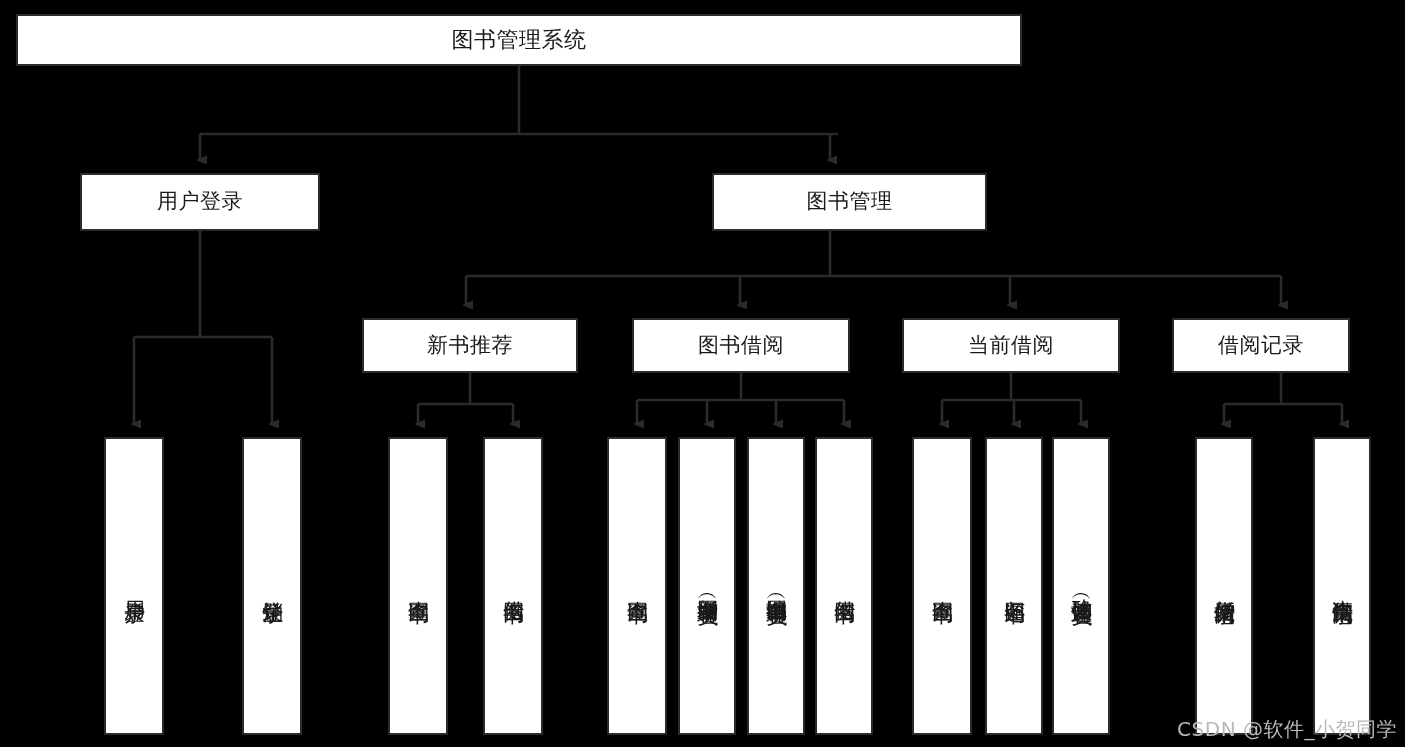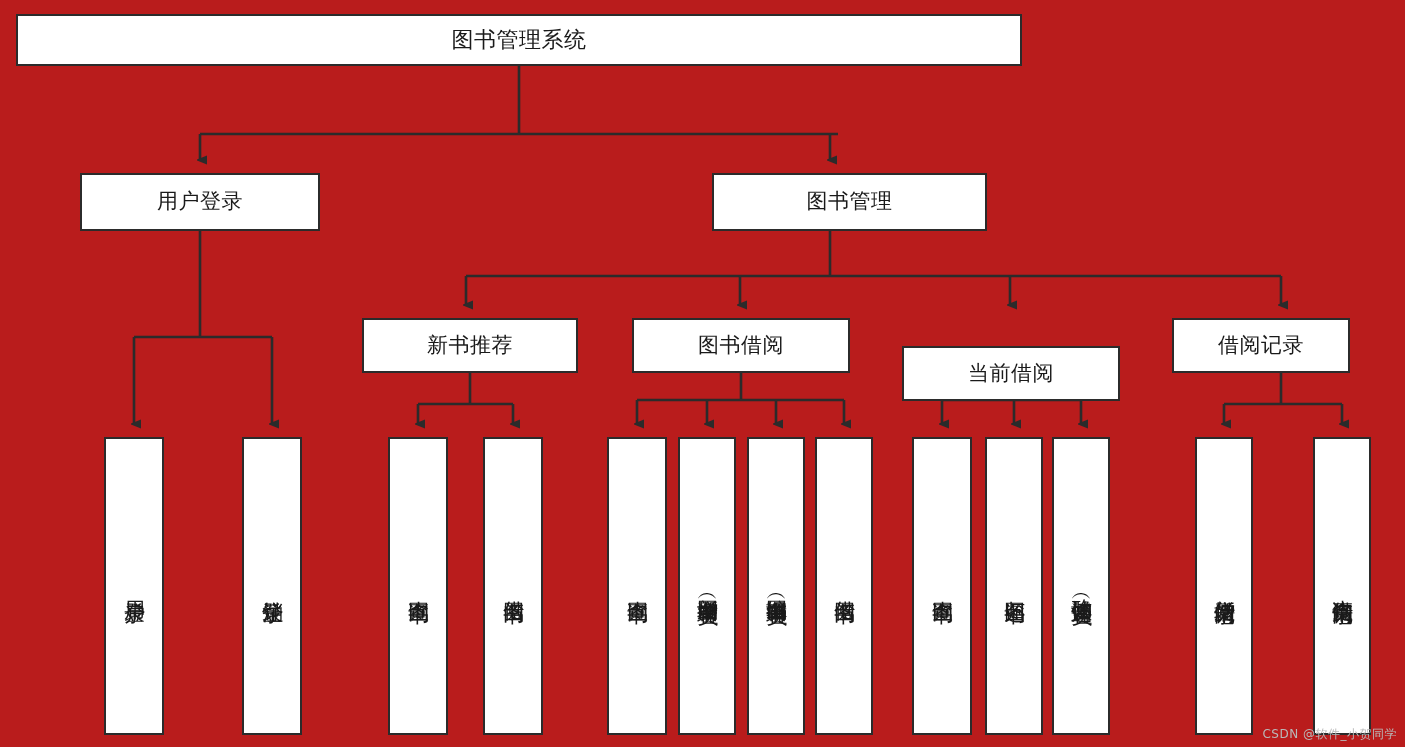--- a/index.html
+++ b/index.html
@@ -4,21 +4,21 @@
 <style>
   html, body {
     margin: 0;
     padding: 0;
     background: #ffffff;
   }
   #canvas {
     position: relative;
     width: 1405px;
     height: 747px;
-    background: #b91c1c;
+    background: #000000;
     font-family: "DejaVu Sans", "Liberation Sans", sans-serif;
     overflow: hidden;
   }
   svg#wires {
     position: absolute;
     left: 0;
     top: 0;
     width: 1405px;
     height: 747px;
     pointer-events: none;
@@ -52,21 +52,21 @@
     font-size: 21px;
     line-height: 1.22;
     letter-spacing: 1px;
     white-space: nowrap;
     color: #1a1a1a;
   }
   .watermark {
     position: absolute;
     right: 8px;
     bottom: 4px;
-    font-size: 12px;
+    font-size: 20px;
     color: #b9b9b9;
     letter-spacing: 0.5px;
     white-space: nowrap;
   }
 </style>
 </head>
 <body>
 
 <div id="canvas">
 
@@ -130,21 +130,21 @@
   <div class="node horiz" style="left: 712px; top: 173px; width: 275px; height: 58px;">
     <span>图书管理</span>
   </div>
 
   <div class="node horiz" style="left: 362px; top: 318px; width: 216px; height: 55px;">
     <span>新书推荐</span>
   </div>
   <div class="node horiz" style="left: 632px; top: 318px; width: 218px; height: 55px;">
     <span>图书借阅</span>
   </div>
-  <div class="node horiz" style="left: 902px; top: 318px; width: 218px; height: 55px; margin-top: 28px;">
+  <div class="node horiz" style="left: 902px; top: 318px; width: 218px; height: 55px;">
     <span>当前借阅</span>
   </div>
   <div class="node horiz" style="left: 1172px; top: 318px; width: 178px; height: 55px;">
     <span>借阅记录</span>
   </div>
 
   <div class="node leaf" style="left: 104px; top: 437px; width: 60px; height: 298px;">
     <span class="vtext">用户登录</span>
   </div>
   <div class="node leaf" style="left: 242px; top: 437px; width: 60px; height: 298px;">

